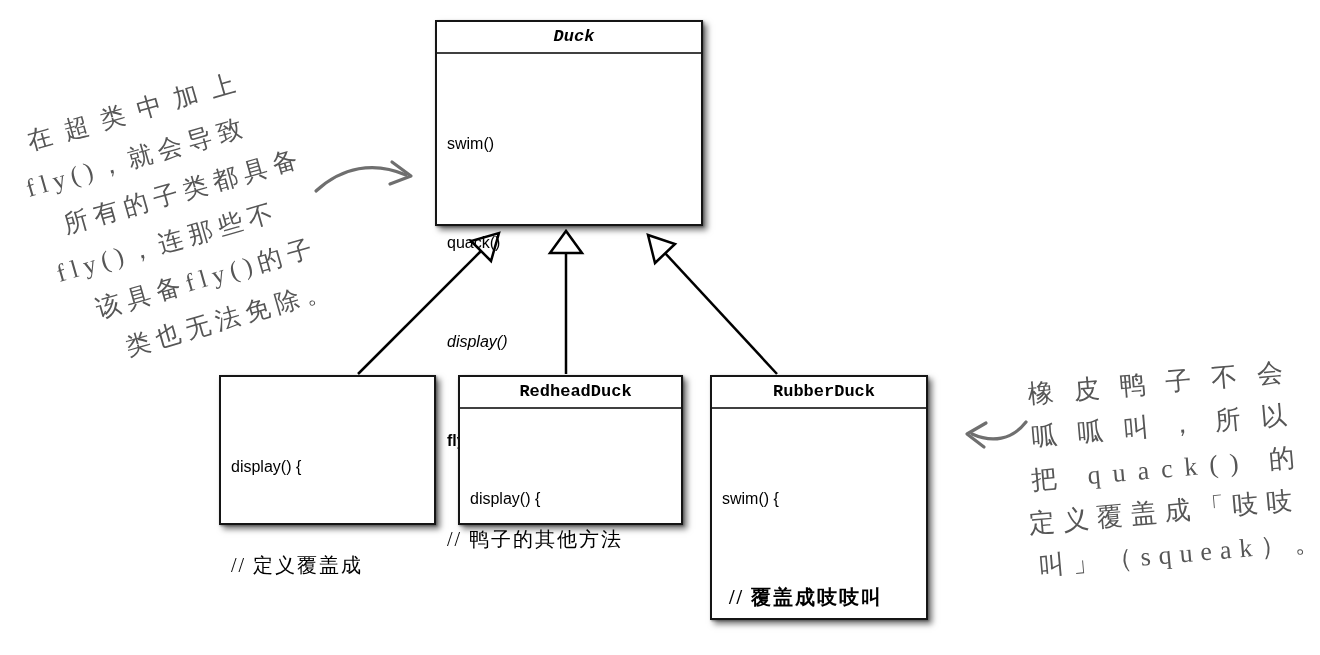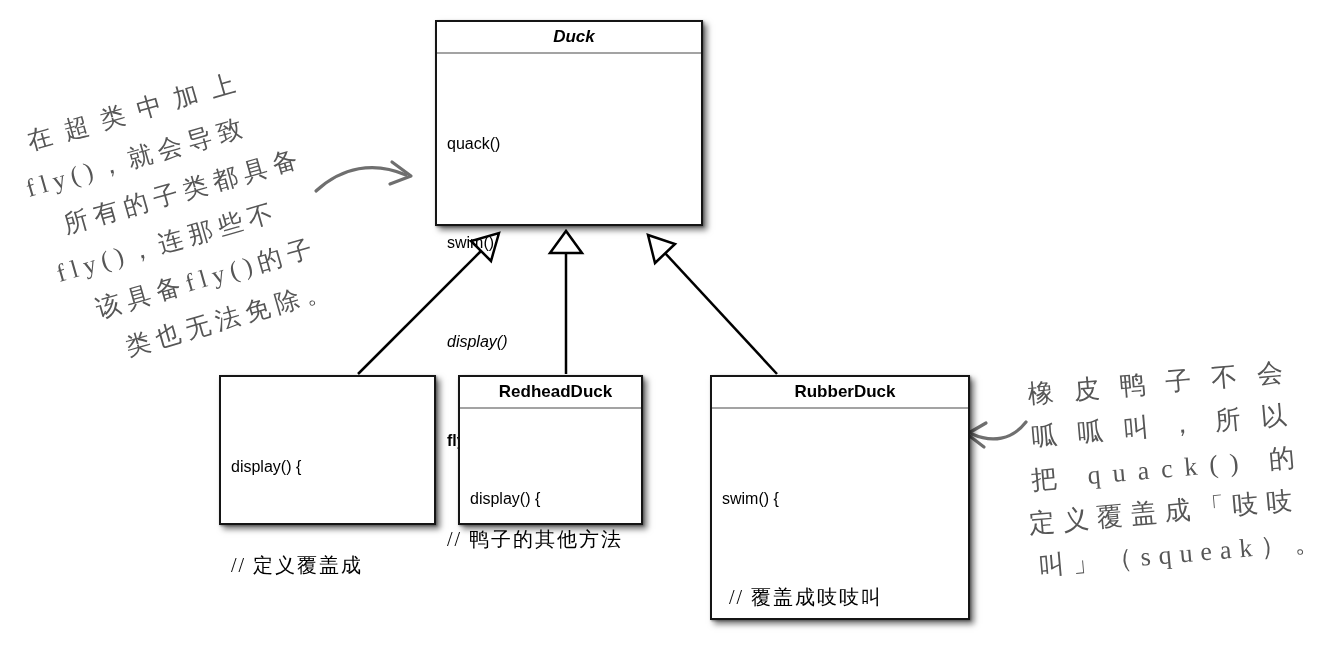--- a/index.html
+++ b/index.html
@@ -7,34 +7,34 @@
     position:relative;width:1320px;height:655px;background:#ffffff;
     overflow:hidden;font-family:"Liberation Sans",sans-serif;color:#000;
   }
   
   .class-box{
     position:absolute;background:#ffffff;border:2px solid #151515;
     box-shadow:4px 4px 6px rgba(0,0,0,.55), 1px 1px 2px rgba(0,0,0,.35);
     box-sizing:border-box;
   }
   .class-title{
-    border-bottom:2px solid #a3a3a3;text-align:center;font-weight:bold;
-    font-size:17px;padding:4px 0 4px 10px;line-height:22px;
+    border-bottom:2px solid #404040;text-align:center;font-weight:bold;
+    font-size:17px;padding:4px 0 4px 10px;line-height:22px;font-family:Liberation Mono, monospace;
   }
   .title-italic{font-style:italic;}
   .class-body{padding:7px 0 0 10px;font-size:16px;line-height:33px;white-space:pre;}
   .m-italic{font-style:italic;}
   .m-bold{font-weight:bold;}
   .m-comment{font-family:"Liberation Serif",serif;font-size:20px;letter-spacing:2px;}
-  .ind{padding-left:7px;}
+  .ind{padding-left:7px;font-weight:bold;}
   
   .box-duck   {left:435px;top:20px;width:268px;height:206px;}
   .box-mallard{left:219px;top:375px;width:217px;height:150px;}
-  .box-redhead{left:458px;top:375px;width:185px;height:150px;}
-  .box-rubber {left:710px;top:375px;width:260px;height:245px;}
+  .box-redhead{left:458px;top:375px;width:225px;height:150px;}
+  .box-rubber {left:710px;top:375px;width:218px;height:245px;}
   
   .connectors{position:absolute;left:0;top:0;width:1320px;height:655px;}
   .inherit-line{stroke:#000;stroke-width:2.5;fill:none;}
   .inherit-head{fill:#fff;stroke:#000;stroke-width:2.5;stroke-linejoin:miter;}
   .hand-arrow{stroke:#6f6f6f;stroke-width:3.2;fill:none;stroke-linecap:round;stroke-linejoin:round;}
   
   .note{
     position:absolute;color:#565656;font-family:"Liberation Serif",serif;
     transform-origin:0 0;
   }
@@ -69,22 +69,22 @@
     <path class="hand-arrow" d="M 316,191 C 342,167 374,161 406,175"></path>
     <path class="hand-arrow" d="M 392,162 L 411,176 L 390,184"></path>
 
     <path class="hand-arrow" d="M 1026,422 C 1012,440 992,443 972,434"></path>
     <path class="hand-arrow" d="M 986,423 L 967,434 L 984,447"></path>
   </svg>
 
   <div class="class-box box-duck">
     <div class="class-title title-italic">Duck</div>
     <div class="class-body">
+      <div>swim()</div>
       <div>quack()</div>
-      <div>swim()</div>
       <div class="m-italic">display()</div>
       <div class="m-bold">fly()</div>
       <div class="m-comment">// 鸭子的其他方法</div>
     </div>
   </div>
 
   <div class="class-box box-mallard">
     <div class="class-body">
       <div>display() {</div>
       <div class="m-comment">// 定义覆盖成</div>

